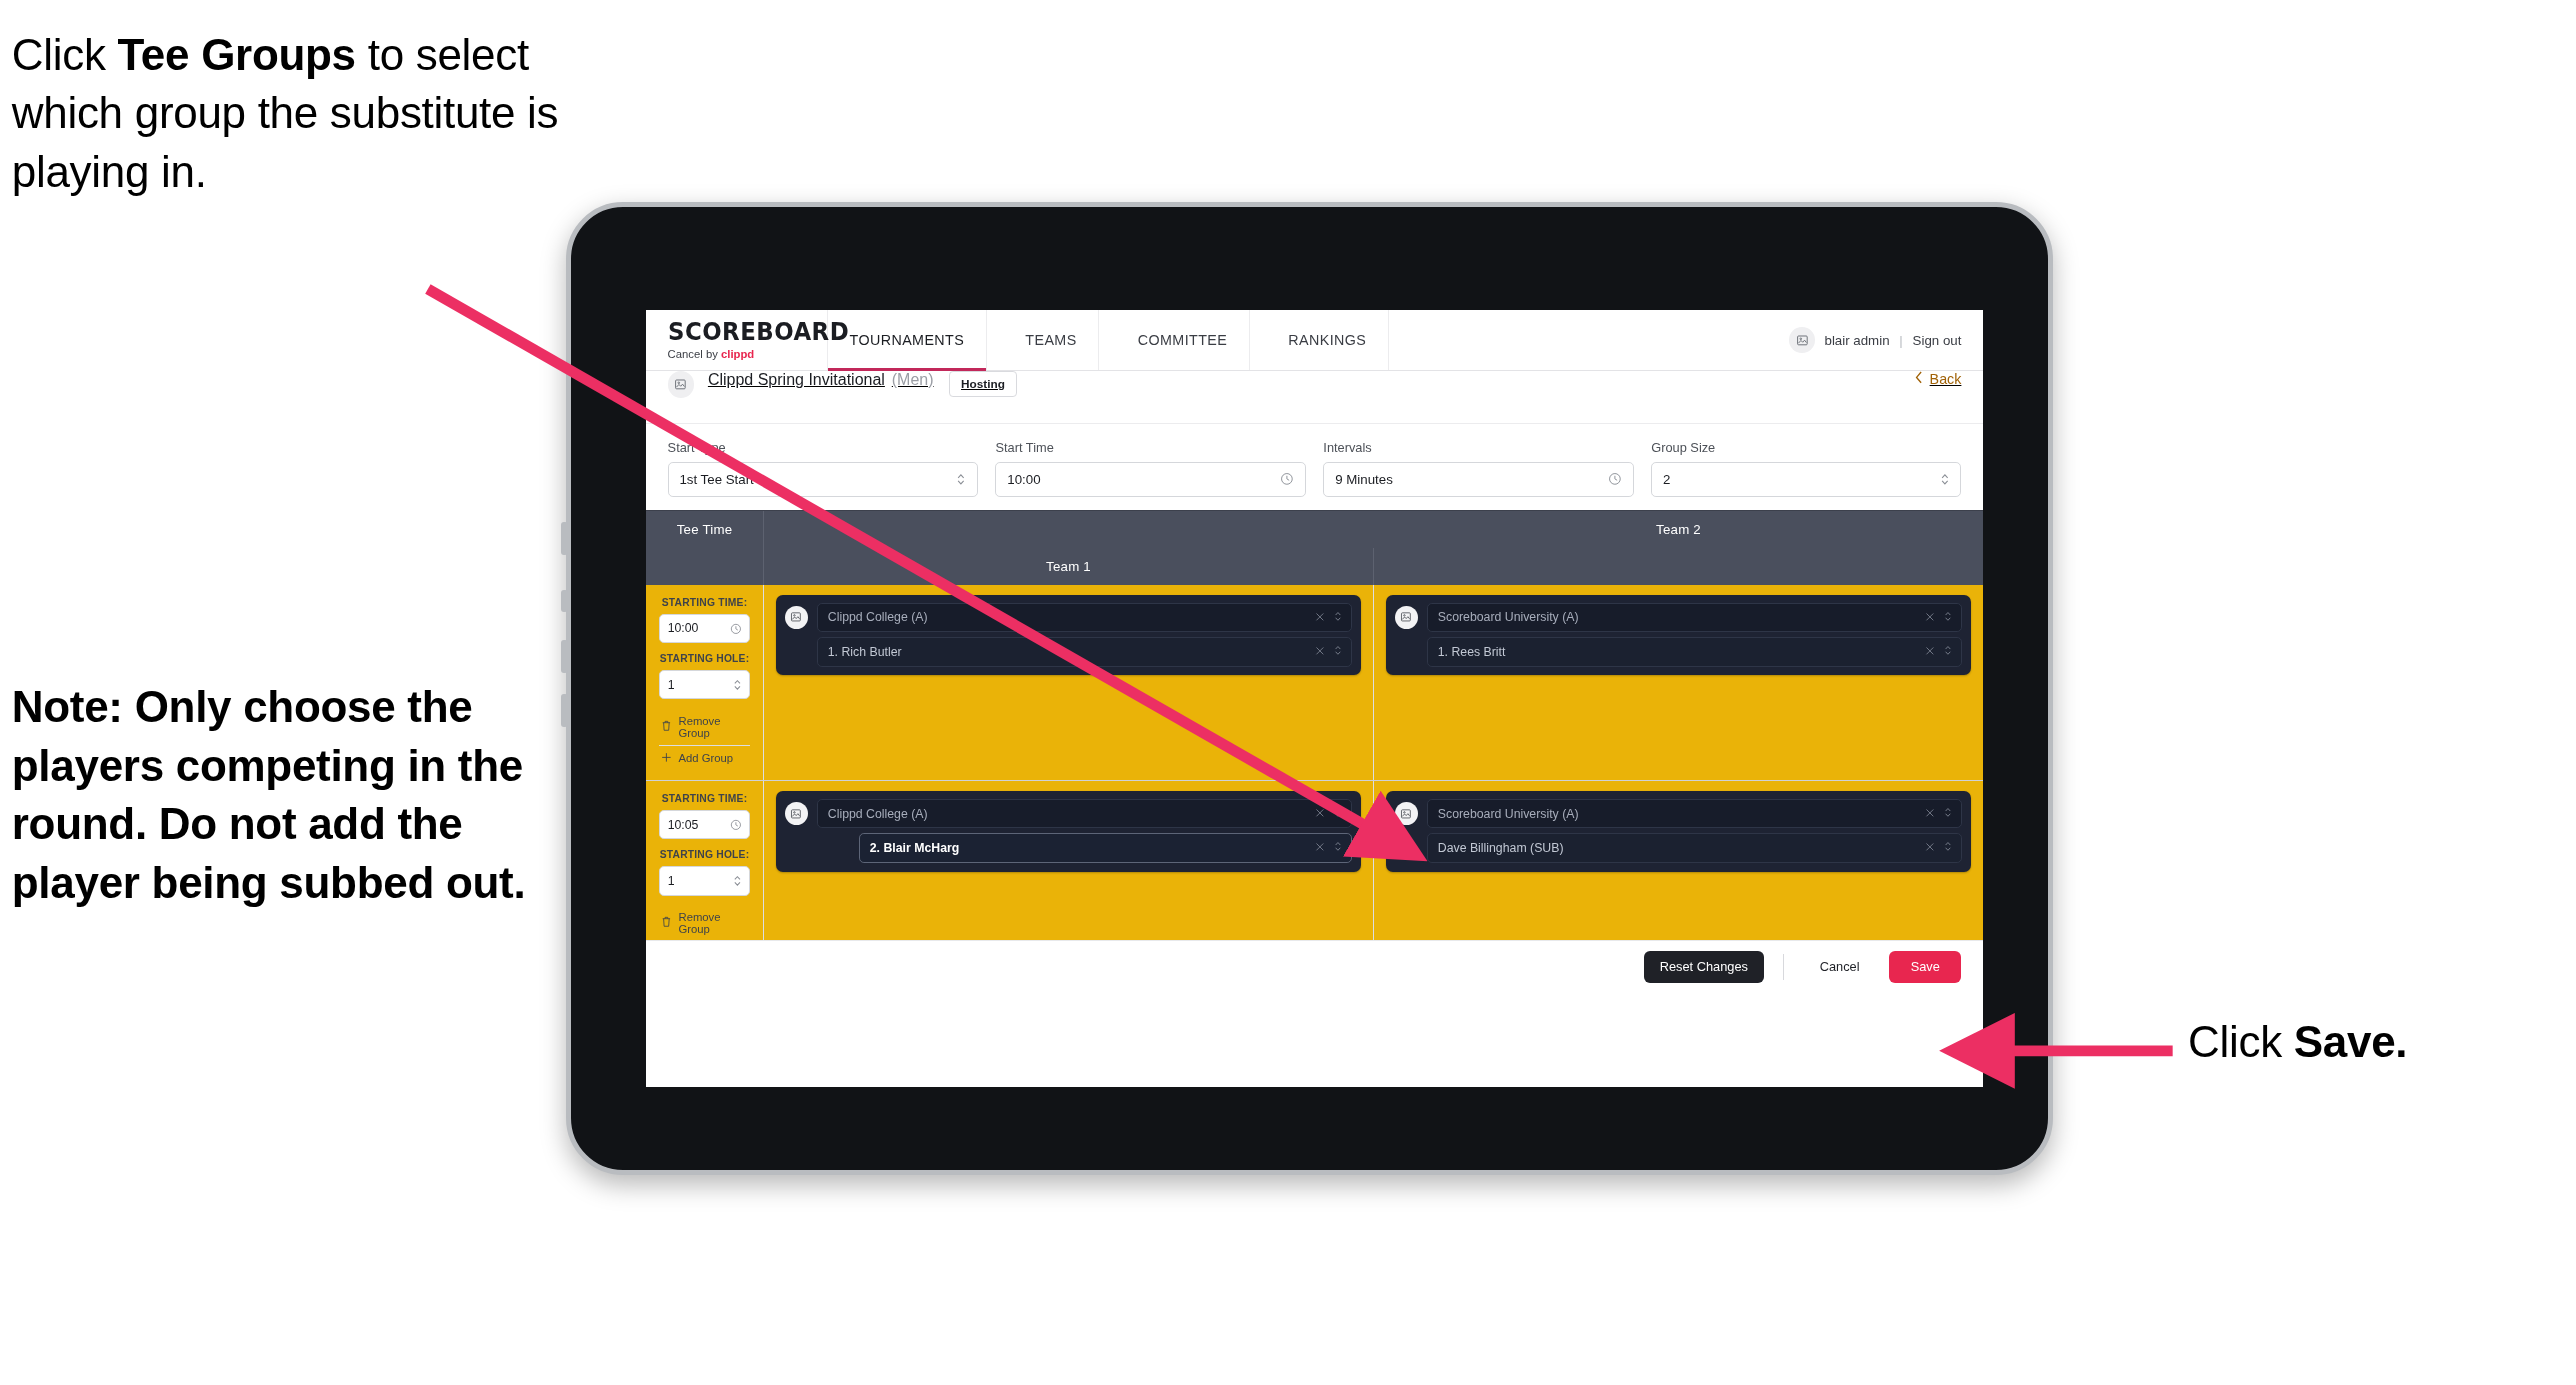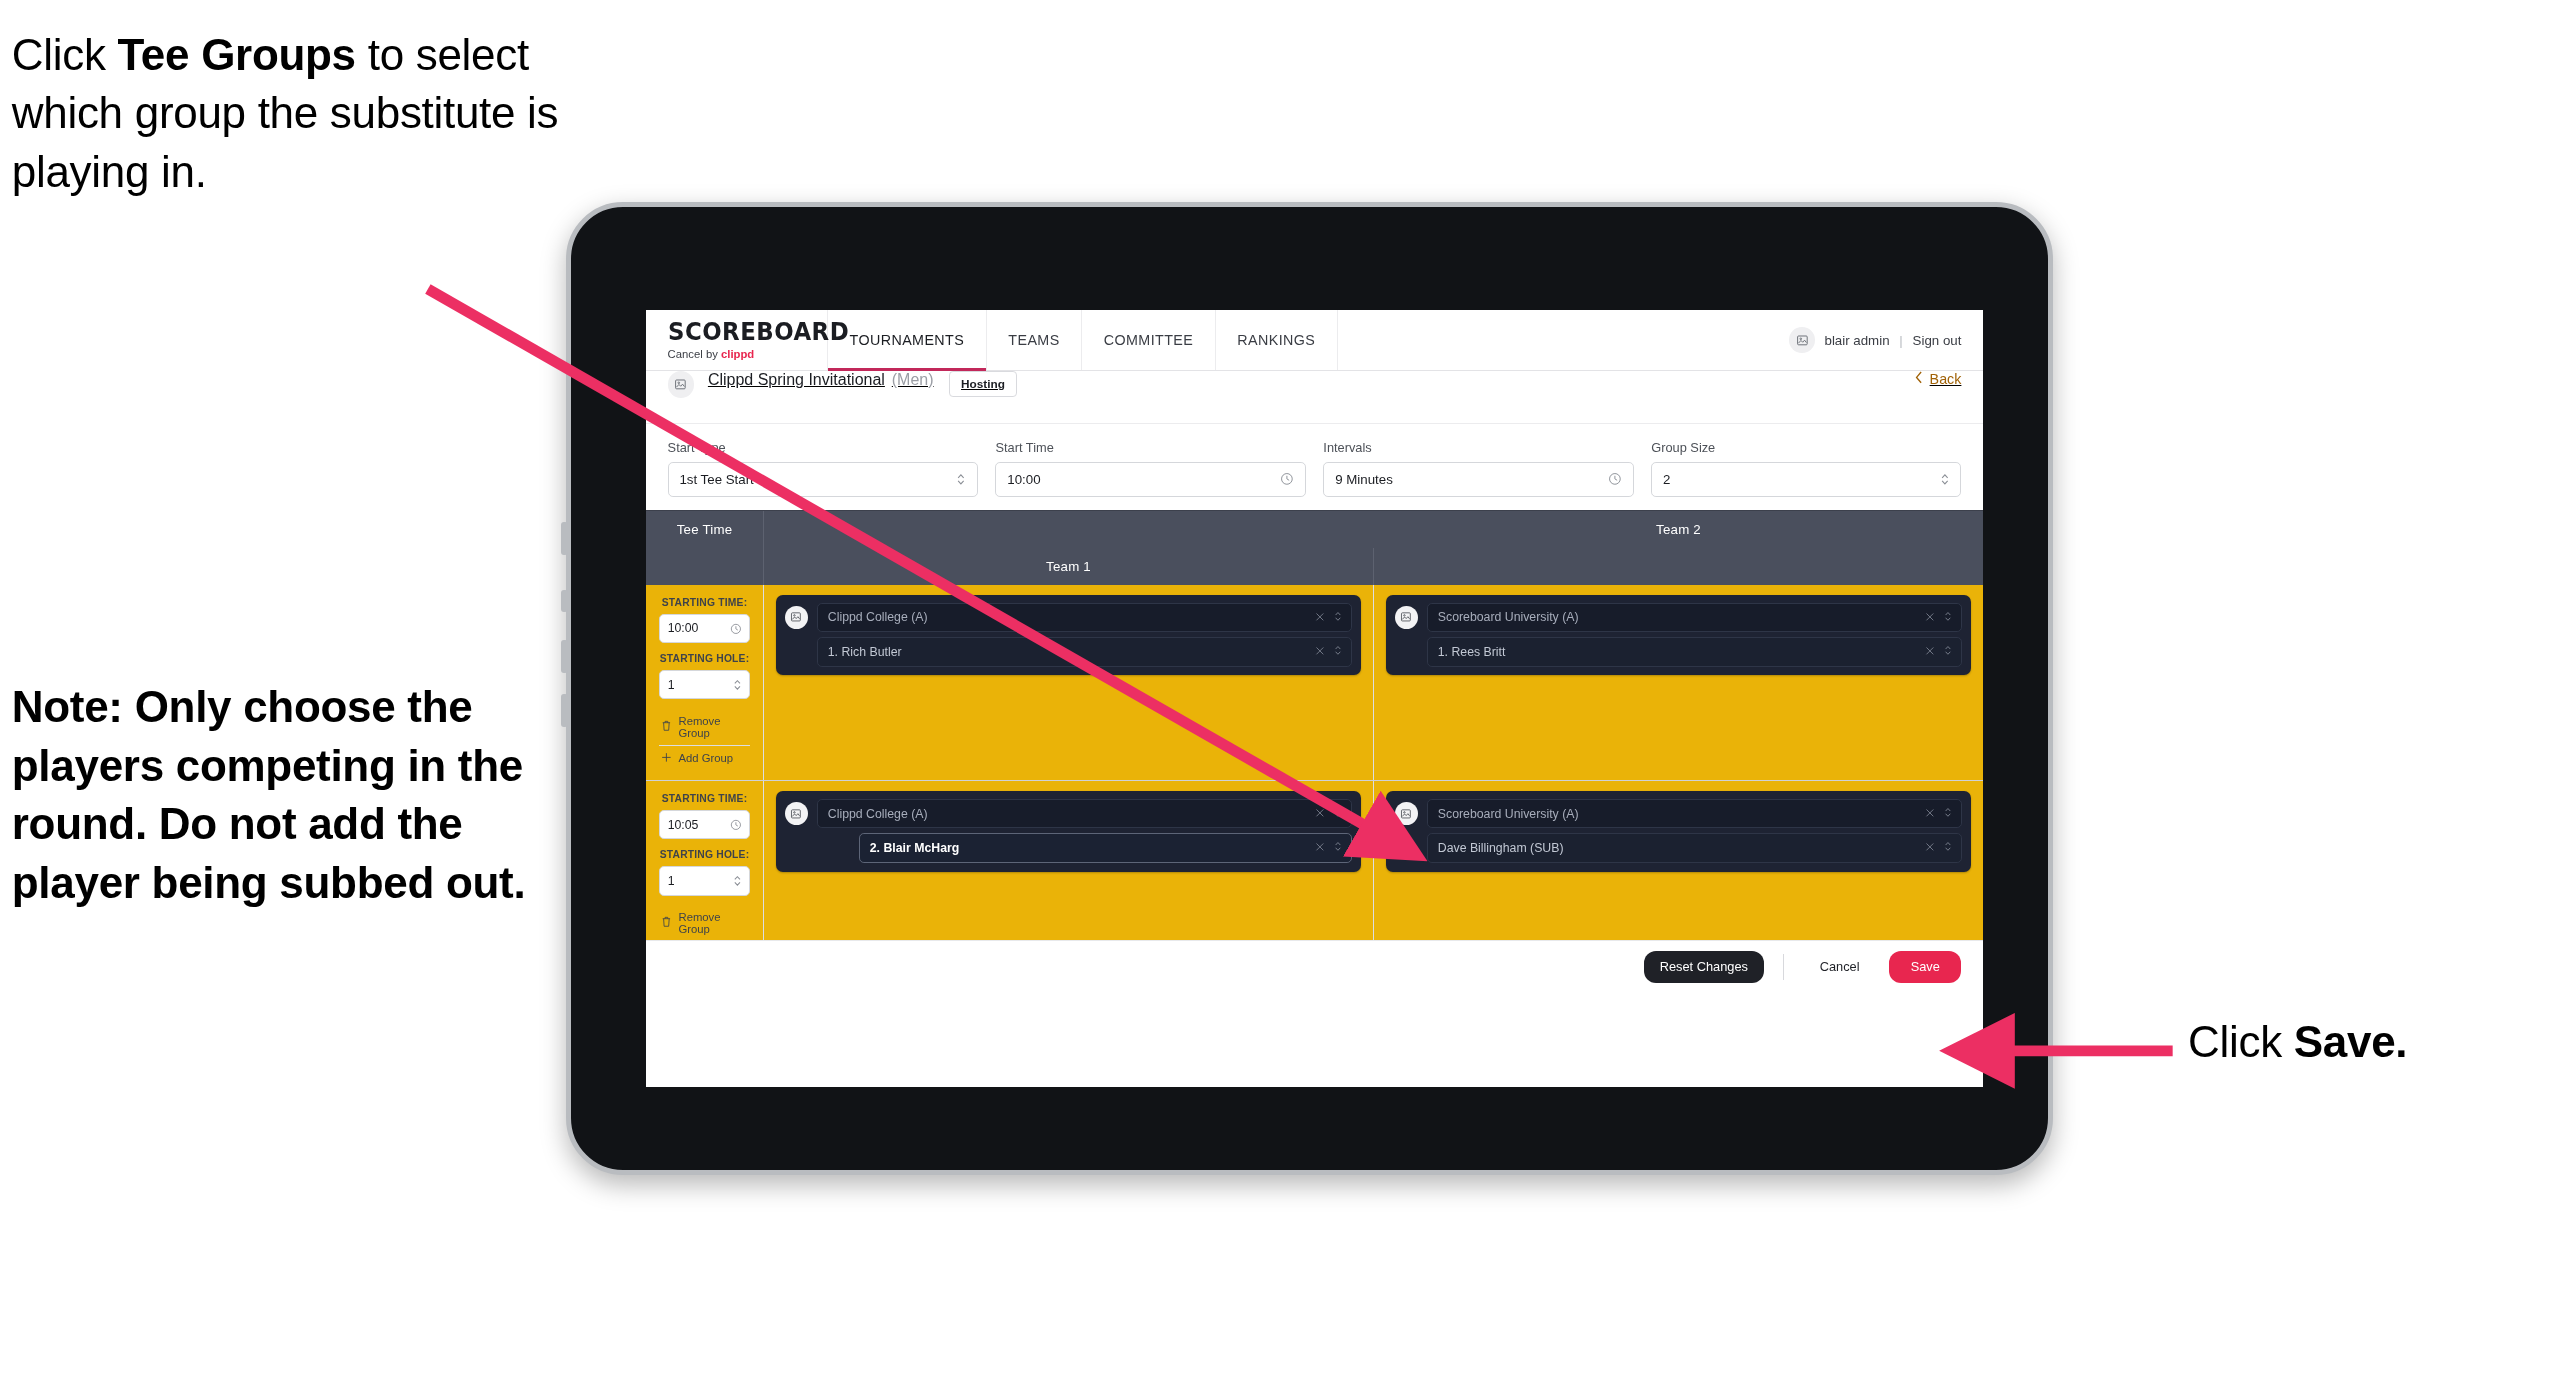--- a/index.html
+++ b/index.html
@@ -65,21 +65,21 @@
     padding-left: 21.6px; border-right: 1px solid #ececee;
   }
   .logo-main {
     font-family: "DejaVu Sans", sans-serif;
     font-weight: 700; font-size: 24.6px; letter-spacing: 0.5px; color:#1b1d22;
     line-height: 1; transform: scaleX(0.93); transform-origin: left center;
   }
   .logo-sub { font-size: 11.3px; color:#3a3d44; margin-top:3.9px; }
   .logo-sub .brand { color:#e8264f; font-weight:700; }
 
-  .navtabs { display:flex; align-items:stretch; }
+  .navtabs { display:flex; align-items:stretch;gap:17px; }
   .navtab {
     display:flex; align-items:center; padding: 0 21.6px;
     font-size: 14.3px; letter-spacing:0.4px; color:#3a3d44;
     border-right:1px solid #ececee; position:relative; cursor:pointer;
   }
   .navtab.active { color:#1b1d22; }
   .navtab.active::after {
     content:""; position:absolute; left:0; right:0; bottom:-1px; height:2.9px; background:#c2285a;
   }
   .nav-right {
@@ -179,21 +179,21 @@
   .rowitem.highlight { background:#1b2233; border-color:#5d6578; color:#ffffff; font-weight:700;margin-left:42px; }
   .rowitem .nm { flex:1; }
   .rowitem .acts { display:flex; align-items:center; gap:8.8px; color:#7b818f; }
 
   
   #footer {
     position:absolute; left:0; right:0; bottom:0; height:53px; background:#fff;
     display:flex; align-items:center; justify-content:flex-end; gap:0;
     padding-right:21.6px; border-top:1px solid #e8e9eb;
   }
-  .btn { cursor:pointer; font-size:12.8px; border-radius:12px; }
+  .btn { cursor:pointer; font-size:12.8px; border-radius:6px; }
   .btn-reset { background:#1f2127; color:#fff; padding:8.8px 15.7px; font-weight:400; }
   .vdiv { width:1px; height:25.6px; background:#d8d9dd; margin: 0 19.7px; }
   .btn-cancel { background:transparent; color:#1f2127; padding:8.8px 15.7px; }
   .btn-save { background:#e8264f; color:#fff; padding:8.8px 21.6px; margin-left:13.8px; font-weight:400; }
 </style>
 </head>
 <body>
 
 <div id="stage">
 

